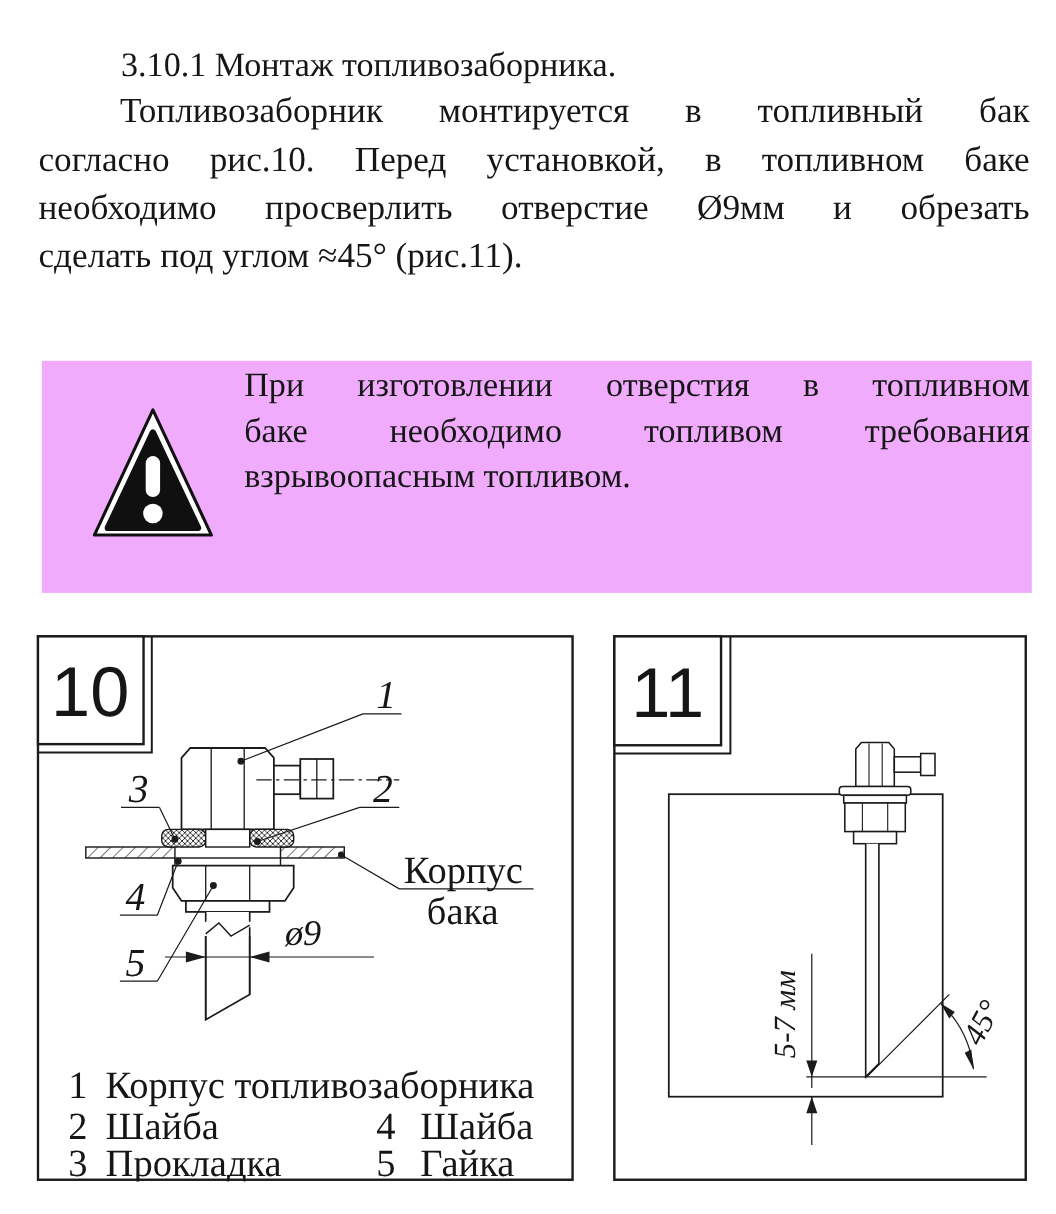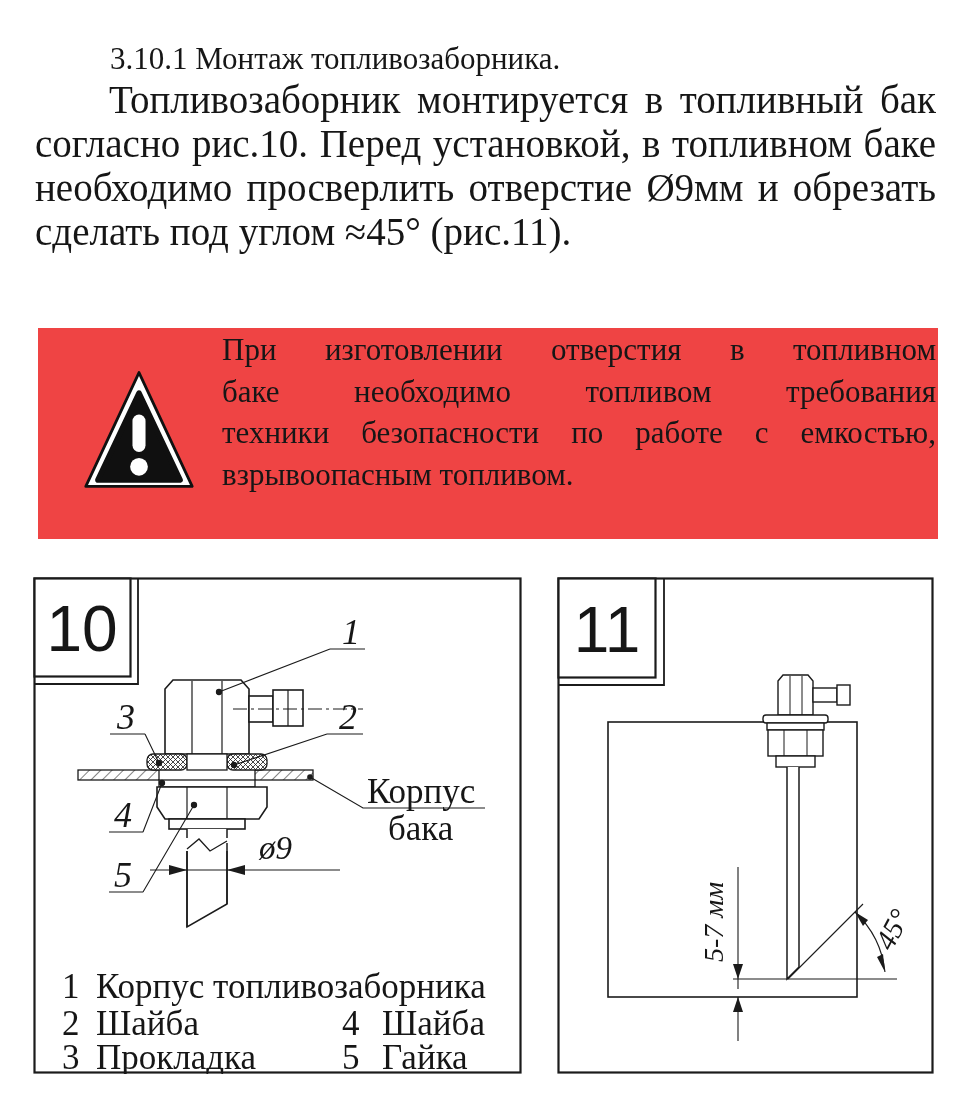--- a/index.html
+++ b/index.html
@@ -1,20 +1,20 @@
 <!DOCTYPE html>
 <html><head>
 <meta charset="utf-8">
 <style>
   html,body{margin:0;padding:0;background:#ffffff;}
   .page{position:relative;width:960px;height:1104px;background:#ffffff;overflow:hidden;
         font-family:"Liberation Serif", serif;color:#161616;margin-top:32px;}
   .abs{position:absolute;}
   .title{left:110px;top:8px;font-size:31px;line-height:38px;white-space:nowrap;}
-  .para{left:35px;top:46px;width:901px;font-size:39px;}
+  .para{left:35px;top:46px;width:901px;font-size:32px;}
   .pline{line-height:44px;text-align:justify;text-align-last:justify;}
   .pline.first{text-indent:74px;}
   .pline.plast{text-align:left;text-align-last:left;}
   .warnbox{left:38px;top:296px;width:900px;height:211px;overflow:hidden;}
   .warntext{position:absolute;left:184px;top:1px;width:714px;font-size:31px;}
   .wline{line-height:41.5px;text-align:justify;text-align-last:justify;}
   .wline.wlast{text-align:left;text-align-last:left;}
   svg text{fill:#161616;}
   .ser{font-family:"Liberation Serif", serif;}
   .iser{font-family:"Liberation Serif", serif;font-style:italic;}
@@ -28,31 +28,30 @@
 
   <div class="abs title">3.10.1 Монтаж топливозаборника.</div>
 
   <div class="abs para">
     <div class="pline first">Топливозаборник монтируется в топливный бак</div>
     <div class="pline">согласно рис.10. Перед установкой, в топливном баке</div>
     <div class="pline">необходимо просверлить отверстие Ø9мм и обрезать</div>
     <div class="pline plast">сделать под углом ≈45° (рис.11).</div>
   </div>
 
-  <div class="abs warnbox" style="background:#ef4444;">
+  <div class="abs warnbox" style="background:#f0abfc;">
     <svg class="abs" style="left:45px;top:39px;" width="112" height="125" viewBox="0 0 120 132">
       <polygon points="60,5 117,127 3,127" fill="#ffffff" stroke="#101010" stroke-width="3" stroke-linejoin="round"></polygon>
       <polygon points="60,27 104,120 16,120" fill="#101010" stroke="#101010" stroke-width="6" stroke-linejoin="round"></polygon>
       <rect x="53" y="50" width="14" height="40" rx="7" fill="#ffffff"></rect>
       <circle cx="60" cy="106" r="9.5" fill="#ffffff"></circle>
     </svg>
     <div class="warntext">
       <div class="wline">При изготовлении отверстия в топливном</div>
       <div class="wline">баке необходимо топливом требования</div>
-      <div class="wline">техники безопасности по работе с емкостью,</div>
       <div class="wline wlast">взрывоопасным топливом.</div>
     </div>
   </div>
 
   <svg class="fig" style="left:33px;top:545px;" width="489" height="497" viewBox="0 0 489 497">
     <defs>
       <pattern id="h10" width="8" height="8" patternUnits="userSpaceOnUse" patternTransform="rotate(45)">
         <rect width="8" height="8" fill="#ffffff"></rect>
         <line x1="0" y1="0" x2="0" y2="8" stroke="#1b1b1b" stroke-width="1.1"></line>
       </pattern>

